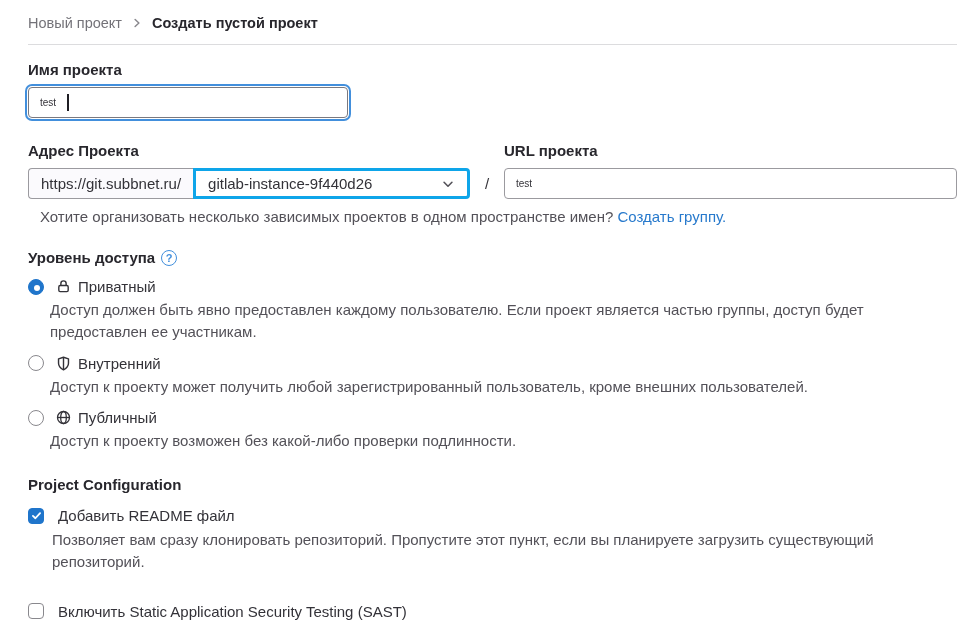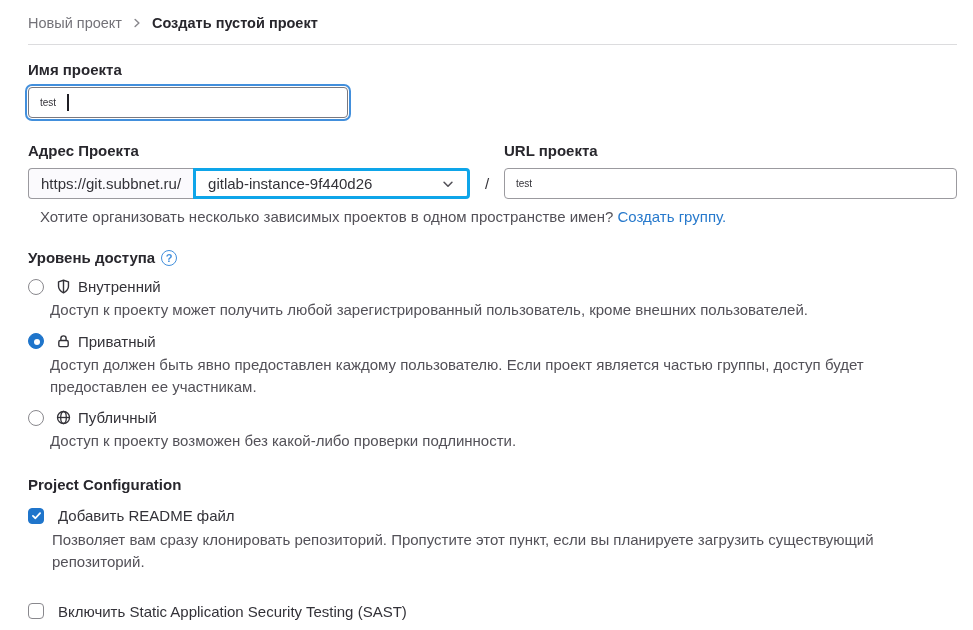--- a/index.html
+++ b/index.html
@@ -145,45 +145,45 @@
 
     <div class="section">
       <span class="section-label">
         <span>Уровень доступа</span>
         <span class="help-icon">?</span>
       </span>
 
       
       <div class="option">
         <div class="option-head">
+          <span class="radio checked"></span>
+          <span class="opt-icon">
+            <svg width="15" height="15" viewBox="0 0 16 16" fill="none" stroke="currentColor" stroke-width="1.5" stroke-linejoin="round">
+                <path d="M5.2 7V4.8a2.8 2.8 0 0 1 5.6 0V7"></path>
+                <rect x="3" y="7" width="10" height="6.5" rx="1.4"></rect>
+              </svg>
+          </span>
+          <span>Приватный</span>
+        </div>
+        <div class="option-desc">Доступ должен быть явно предоставлен каждому пользователю. Если проект является частью группы, доступ будет предоставлен ее участникам.</div>
+      </div>
+
+      
+      <div class="option">
+        <div class="option-head">
           <span class="radio"></span>
           <span class="opt-icon">
             <svg width="15" height="15" viewBox="0 0 16 16" fill="none" stroke="currentColor" stroke-width="1.5" stroke-linejoin="round">
                 <path d="M8 1.3 13.3 3v4.6c0 3.2-2.2 5.5-5.3 7.1C4.9 13.1 2.7 10.8 2.7 7.6V3z"></path>
                 <path d="M8 1.3v13.4"></path>
               </svg>
           </span>
           <span>Внутренний</span>
         </div>
         <div class="option-desc">Доступ к проекту может получить любой зарегистрированный пользователь, кроме внешних пользователей.</div>
-      </div>
-
-      
-      <div class="option">
-        <div class="option-head">
-          <span class="radio checked"></span>
-          <span class="opt-icon">
-            <svg width="15" height="15" viewBox="0 0 16 16" fill="none" stroke="currentColor" stroke-width="1.5" stroke-linejoin="round">
-                <path d="M5.2 7V4.8a2.8 2.8 0 0 1 5.6 0V7"></path>
-                <rect x="3" y="7" width="10" height="6.5" rx="1.4"></rect>
-              </svg>
-          </span>
-          <span>Приватный</span>
-        </div>
-        <div class="option-desc">Доступ должен быть явно предоставлен каждому пользователю. Если проект является частью группы, доступ будет предоставлен ее участникам.</div>
       </div>
 
       
       <div class="option">
         <div class="option-head">
           <span class="radio"></span>
           <span class="opt-icon">
             <svg width="15" height="15" viewBox="0 0 16 16" fill="none" stroke="currentColor" stroke-width="1.4">
                 <circle cx="8" cy="8" r="6.4"></circle>
                 <ellipse cx="8" cy="8" rx="3" ry="6.4"></ellipse>

